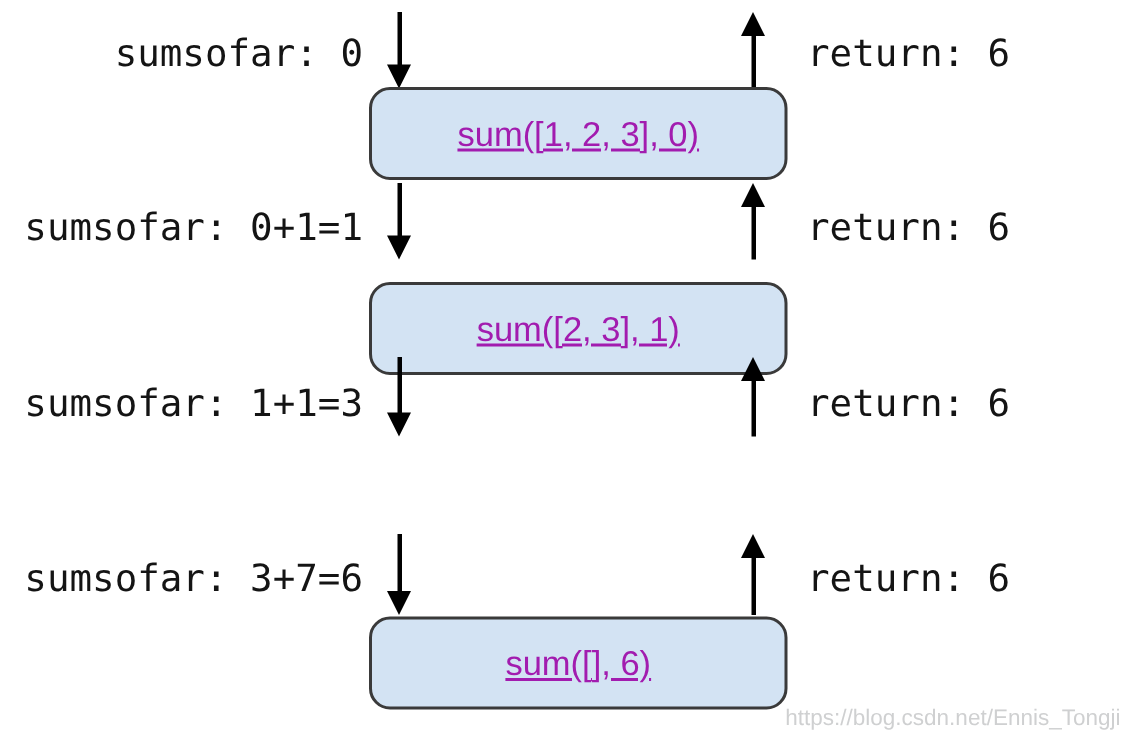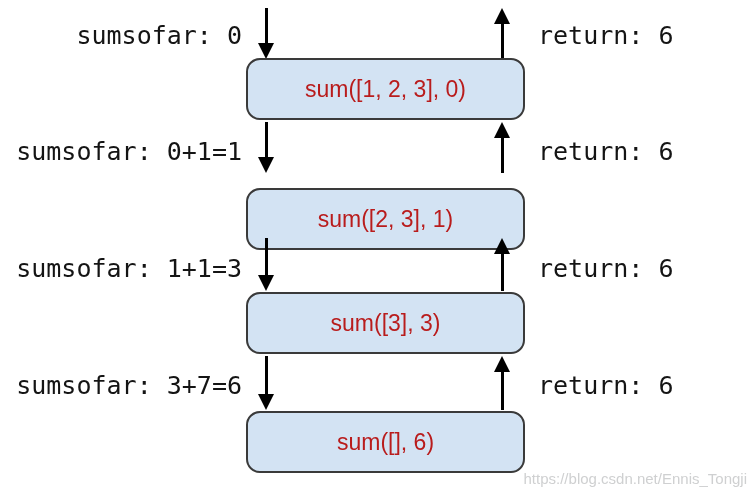--- a/index.html
+++ b/index.html
@@ -45,21 +45,22 @@
     background: var(--box-fill);
     border: 2px solid var(--box-border);
     border-radius: 14px;
     display: flex;
     align-items: center;
     justify-content: center;
   }
   .call-box .call-text {
     font-family: "Liberation Sans", sans-serif;
     font-size: 23px;
-    color: #b91c1c;
+    color: #a21caf;
+    text-decoration: underline;
   }
   .arrow {
     position: absolute;
     width: 16px;
   }
   .arrow .shaft {
     position: absolute;
     left: 6.5px;
     width: 3px;
     background: var(--arrow);
@@ -125,23 +126,20 @@
   <div class="mono-label left-label" style="top:254px;">sumsofar: 1+1=3</div>
   <div class="arrow arrow-down down-col" style="top:238px;height:53px;">
     <div class="shaft"></div>
     <div class="head"></div>
   </div>
   <div class="arrow arrow-up up-col" style="top:238px;height:53px;">
     <div class="shaft"></div>
     <div class="head"></div>
   </div>
   <div class="mono-label right-label" style="top:254px;">return: 6</div>
-  <div class="call-box" style="top:292px;">
-    <span class="call-text">sum([3], 3)</span>
-  </div>
 
   <div class="mono-label left-label" style="top:371px;">sumsofar: 3+7=6</div>
   <div class="arrow arrow-down down-col" style="top:356px;height:54px;">
     <div class="shaft"></div>
     <div class="head"></div>
   </div>
   <div class="arrow arrow-up up-col" style="top:356px;height:54px;">
     <div class="shaft"></div>
     <div class="head"></div>
   </div>

